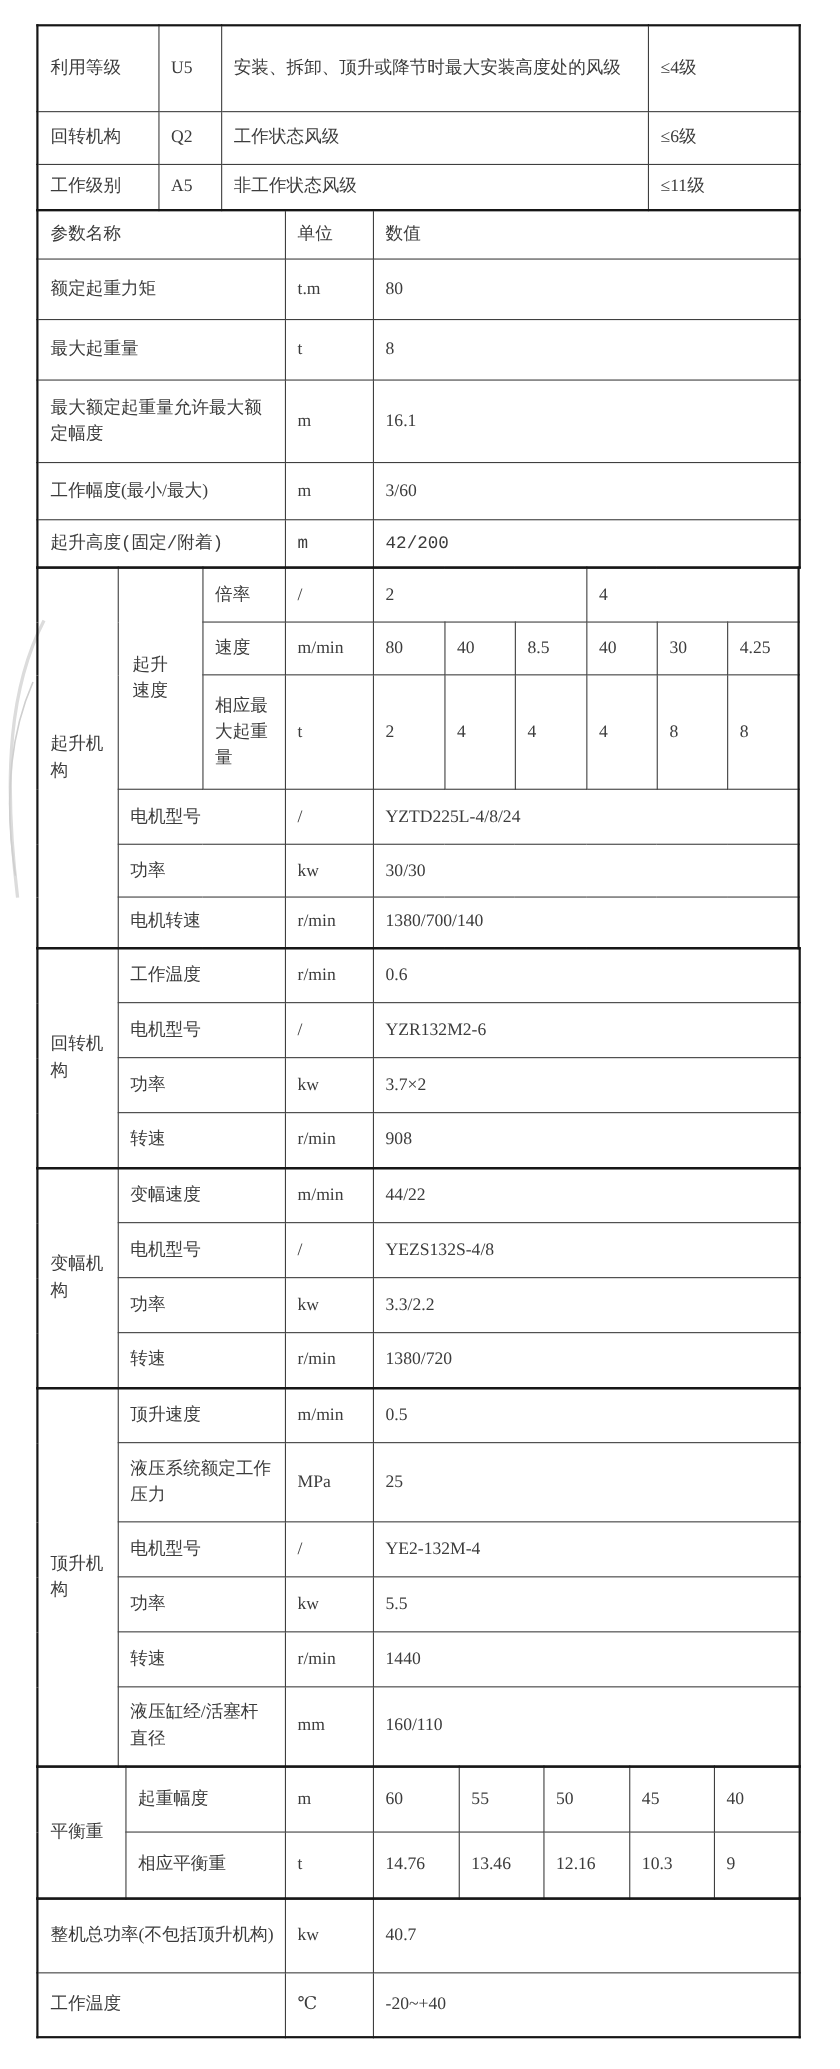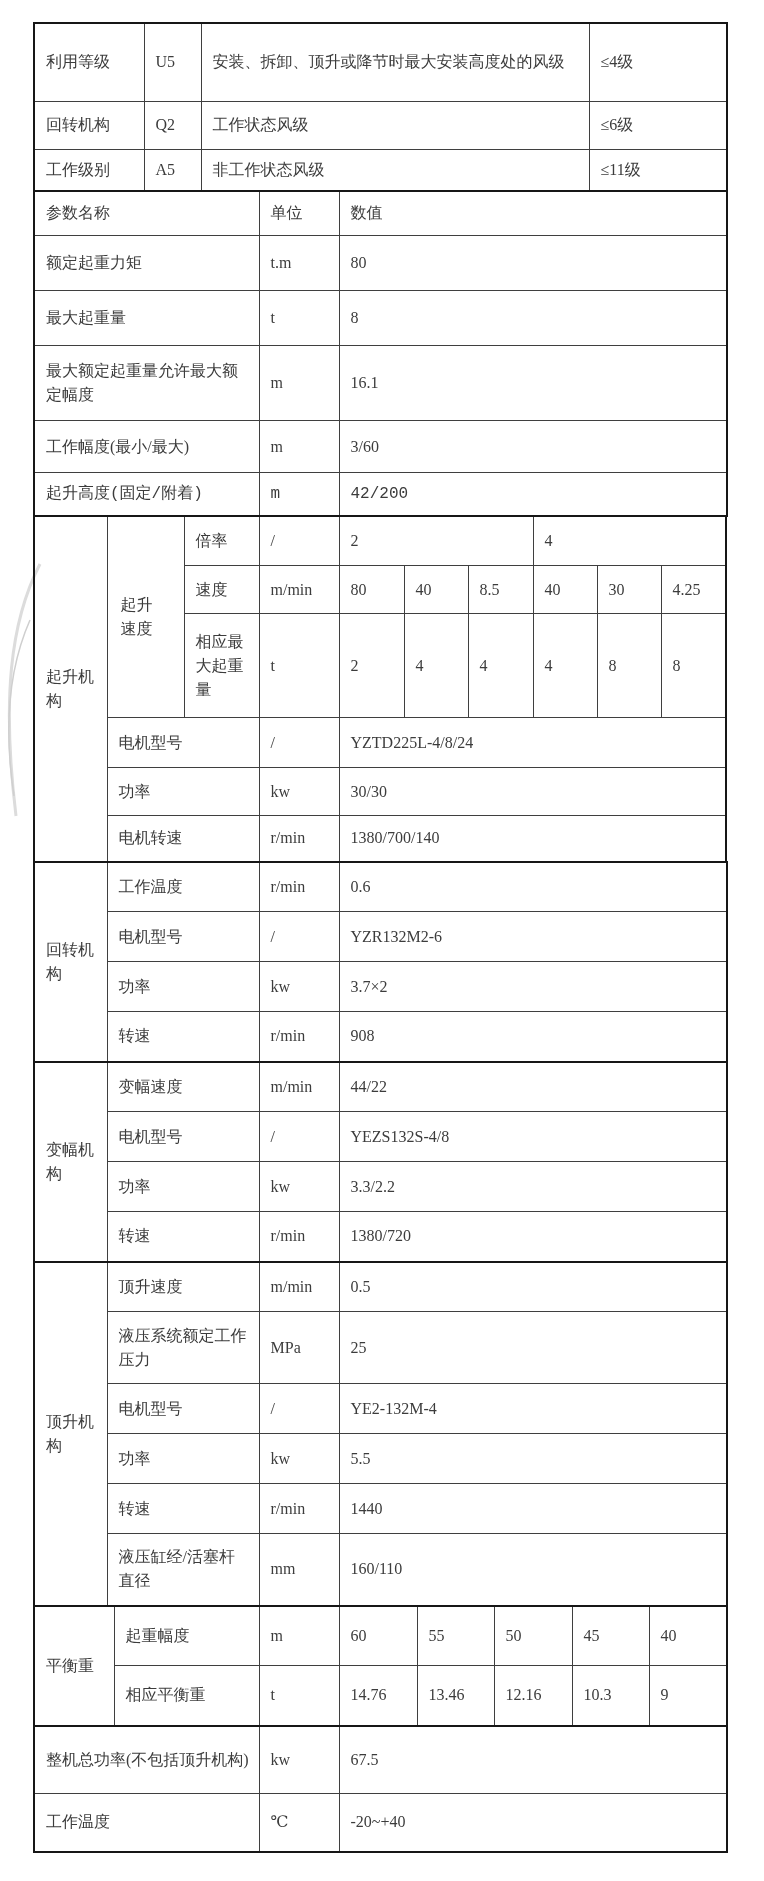--- a/index.html
+++ b/index.html
@@ -319,21 +319,21 @@
       <table class="spec">
         <colgroup>
           <col style="width: 225px;">
           <col style="width: 80px;">
           <col style="width: 388px;">
         </colgroup>
         <tbody>
           <tr style="height: 68px;">
             <td>整机总功率(不包括顶升机构)</td>
             <td>kw</td>
-            <td>67.5</td>
+            <td>40.7</td>
           </tr>
           <tr style="height: 58px;">
             <td>工作温度</td>
             <td>℃</td>
             <td>-20~+40</td>
           </tr>
         </tbody>
       </table>
     </div>
 </div>

